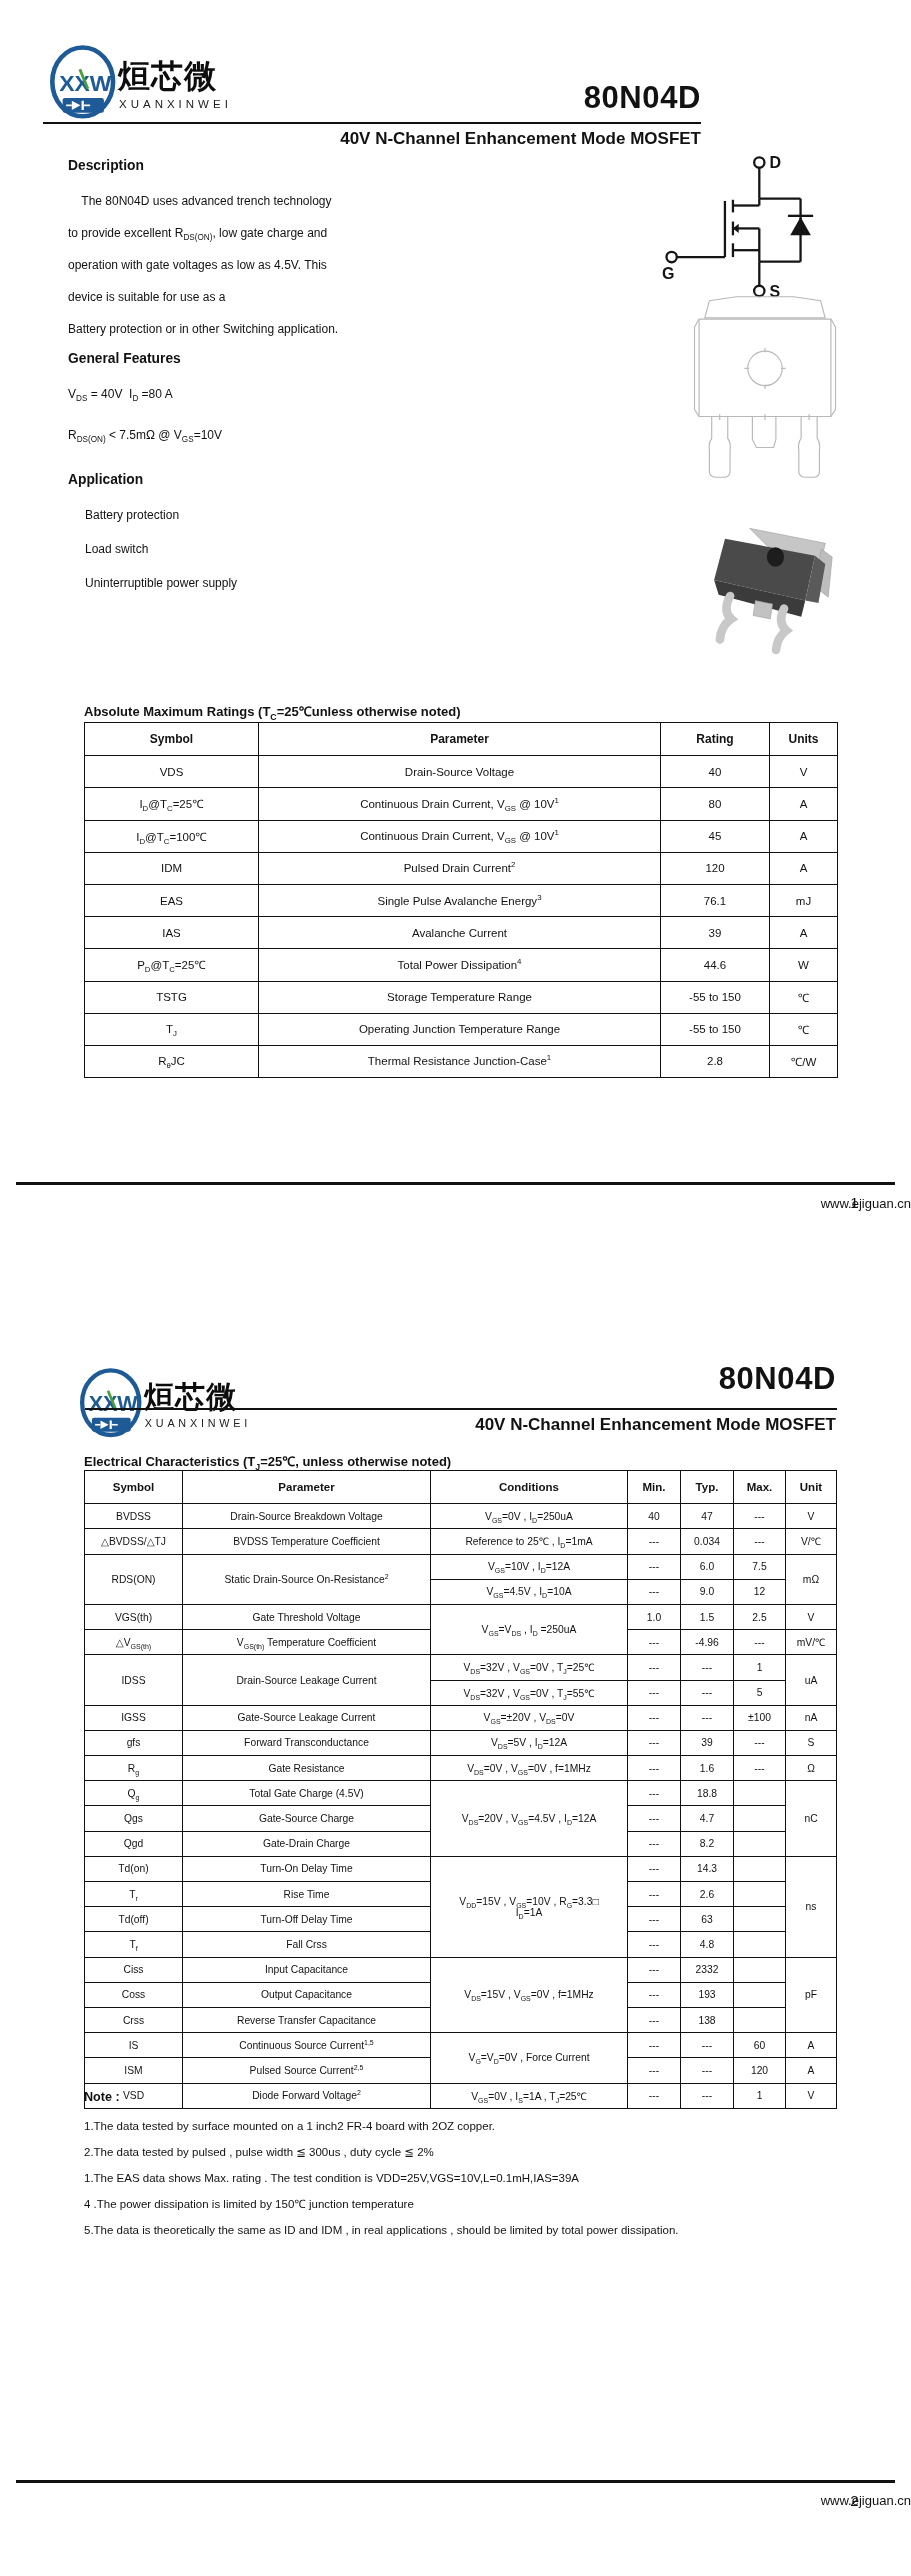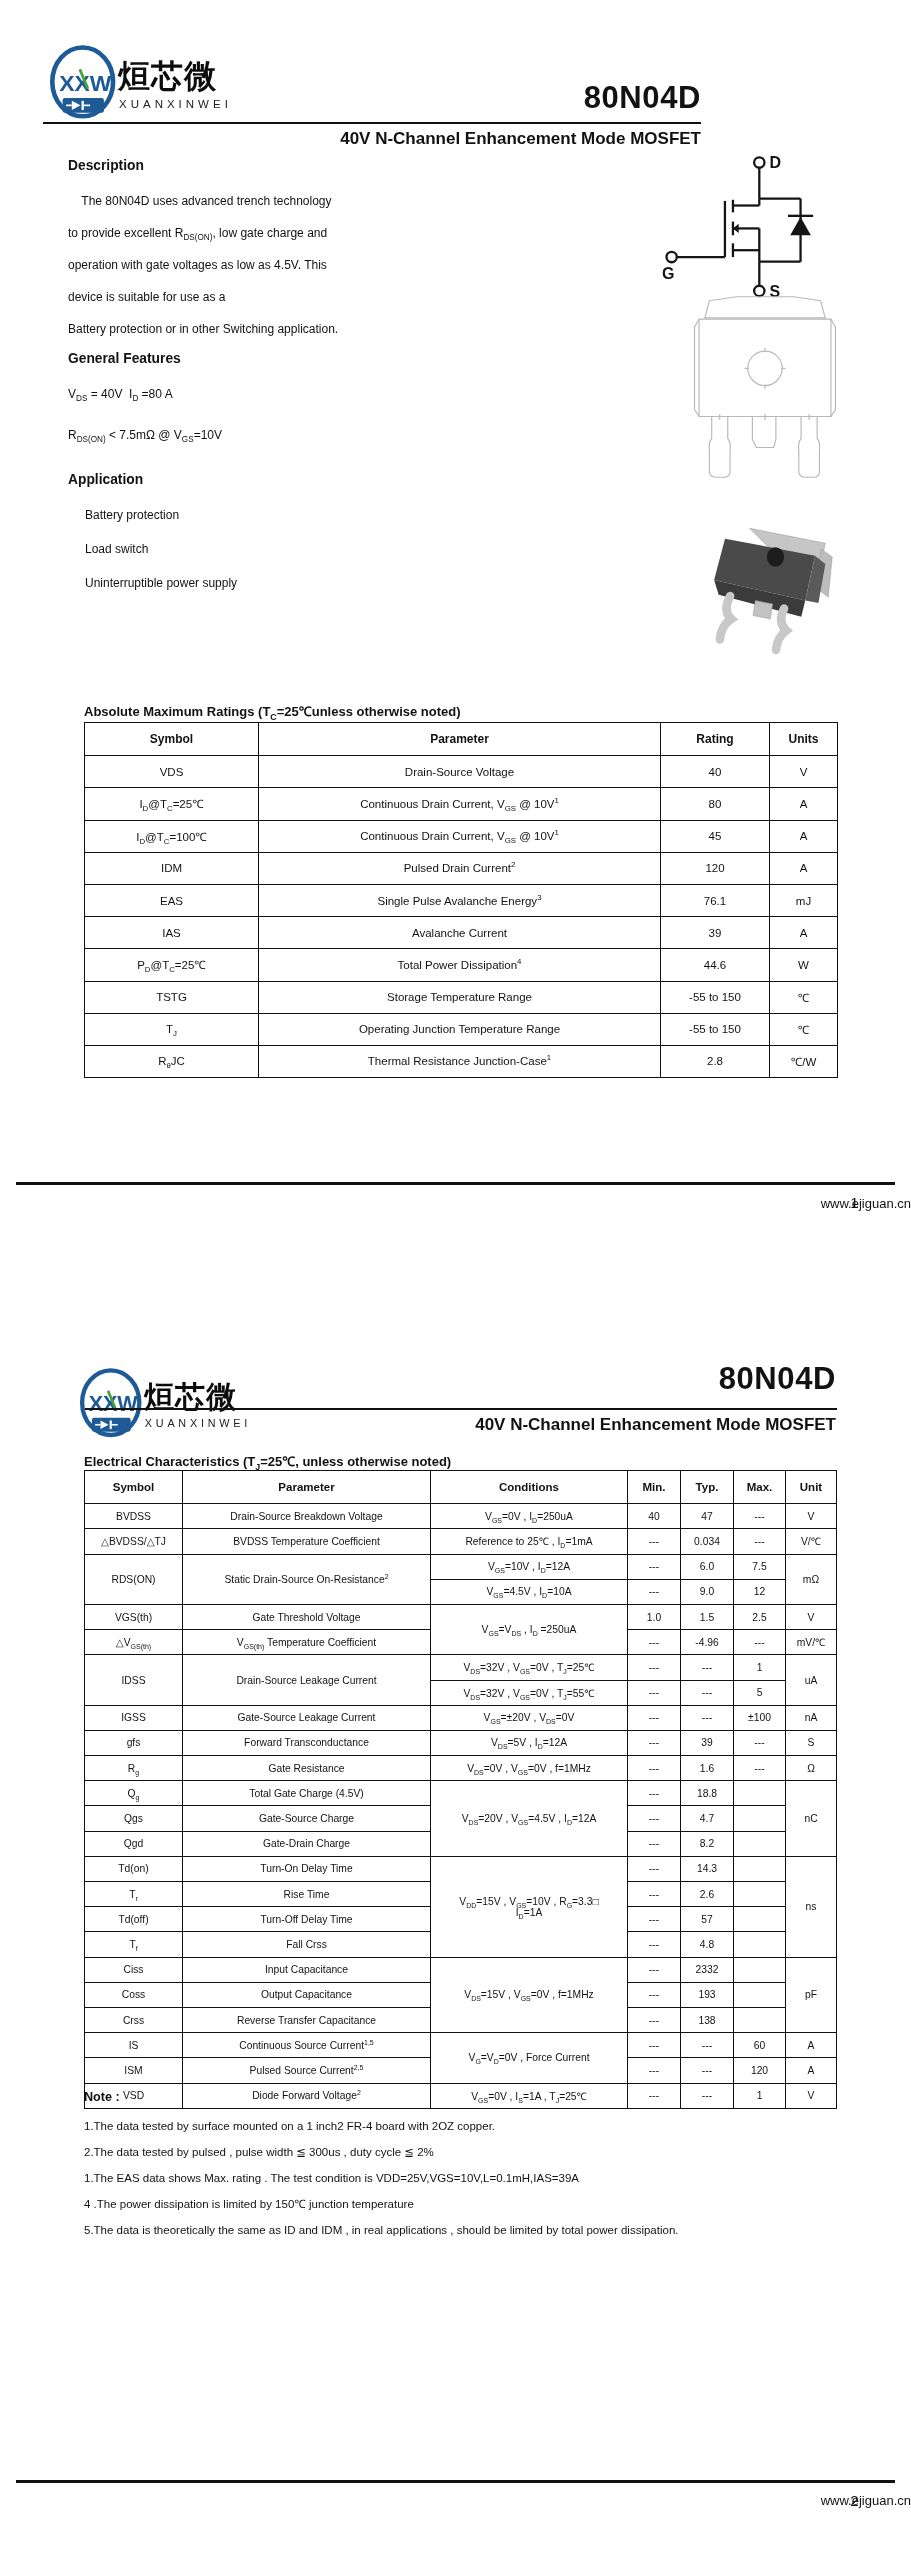--- a/index.html
+++ b/index.html
@@ -406,21 +406,21 @@
             <td>T<sub>r</sub></td>
             <td>Rise Time</td>
             <td>---</td>
             <td>2.6</td>
             <td></td>
           </tr>
           <tr>
             <td>Td(off)</td>
             <td>Turn-Off Delay Time</td>
             <td>---</td>
-            <td>57</td>
+            <td>63</td>
             <td></td>
           </tr>
           <tr>
             <td>T<sub>f</sub></td>
             <td>Fall Crss</td>
             <td>---</td>
             <td>4.8</td>
             <td></td>
           </tr>
           <tr>

